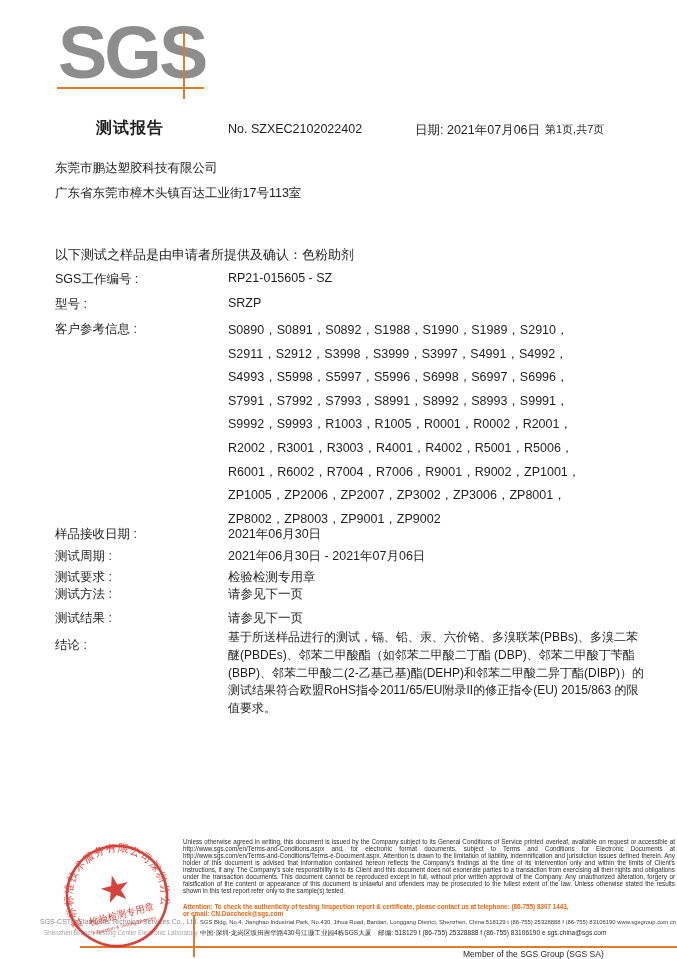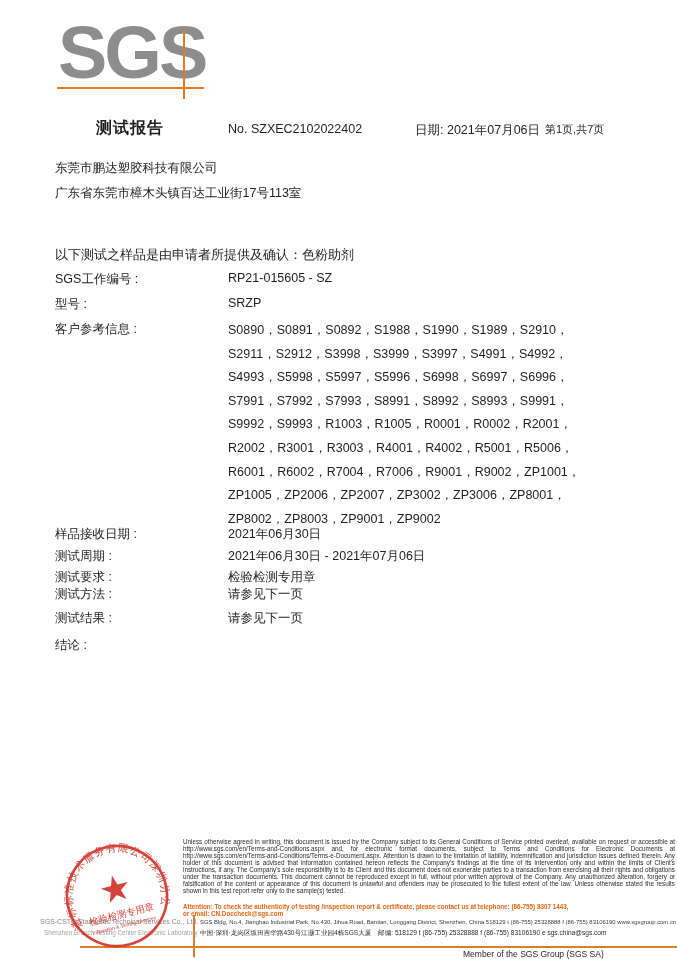--- a/index.html
+++ b/index.html
@@ -90,20 +90,21 @@
   <div class="abs flabel y-req">测试要求 :</div>
   <div class="abs fvalue y-req">检验检测专用章</div>
 
   <div class="abs flabel y-method">测试方法 :</div>
   <div class="abs fvalue y-method">请参见下一页</div>
 
   <div class="abs flabel y-result">测试结果 :</div>
   <div class="abs fvalue y-result">请参见下一页</div>
 
   <div class="abs flabel y-concl">结论 :</div>
+  <div class="abs concl-text">基于所送样品进行的测试，镉、铅、汞、六价铬、多溴联苯(PBBs)、多溴二苯醚(PBDEs)、邻苯二甲酸酯（如邻苯二甲酸二丁酯 (DBP)、邻苯二甲酸丁苄酯(BBP)、邻苯二甲酸二(2-乙基己基)酯(DEHP)和邻苯二甲酸二异丁酯(DIBP)）的测试结果符合欧盟RoHS指令2011/65/EU附录II的修正指令(EU) 2015/863 的限值要求。</div>
 
   <div class="abs legal">Unless otherwise agreed in writing, this document is issued by the Company subject to its General Conditions of Service printed overleaf, available on request or accessible at http://www.sgs.com/en/Terms-and-Conditions.aspx and, for electronic format documents, subject to Terms and Conditions for Electronic Documents at http://www.sgs.com/en/Terms-and-Conditions/Terms-e-Document.aspx. Attention is drawn to the limitation of liability, indemnification and jurisdiction issues defined therein. Any holder of this document is advised that information contained hereon reflects the Company's findings at the time of its intervention only and within the limits of Client's instructions, if any. The Company's sole responsibility is to its Client and this document does not exonerate parties to a transaction from exercising all their rights and obligations under the transaction documents. This document cannot be reproduced except in full, without prior written approval of the Company. Any unauthorized alteration, forgery or falsification of the content or appearance of this document is unlawful and offenders may be prosecuted to the fullest extent of the law. Unless otherwise stated the results shown in this test report refer only to the sample(s) tested.</div>
   <div class="abs attention">
     <div>Attention: To check the authenticity of testing /inspection report &amp; certificate, please contact us at telephone: (86-755) 8307 1443,</div>
     <div>or email: CN.Doccheck@sgs.com</div>
   </div>
 
   <div class="abs addr-vline"></div>
   <div class="abs addr-en">SGS Bldg, No.4, Jianghao Industrial Park, No.430, Jihua Road, Bantian, Longgang District, Shenzhen, China 518129   t (86-755) 25328888   f (86-755) 83106190   www.sgsgroup.com.cn</div>
   <div class="abs addr-cn">中国·深圳·龙岗区坂田吉华路430号江灏工业园4栋SGS大厦　邮编: 518129   t (86-755) 25328888   f (86-755) 83106190   e sgs.china@sgs.com</div>

